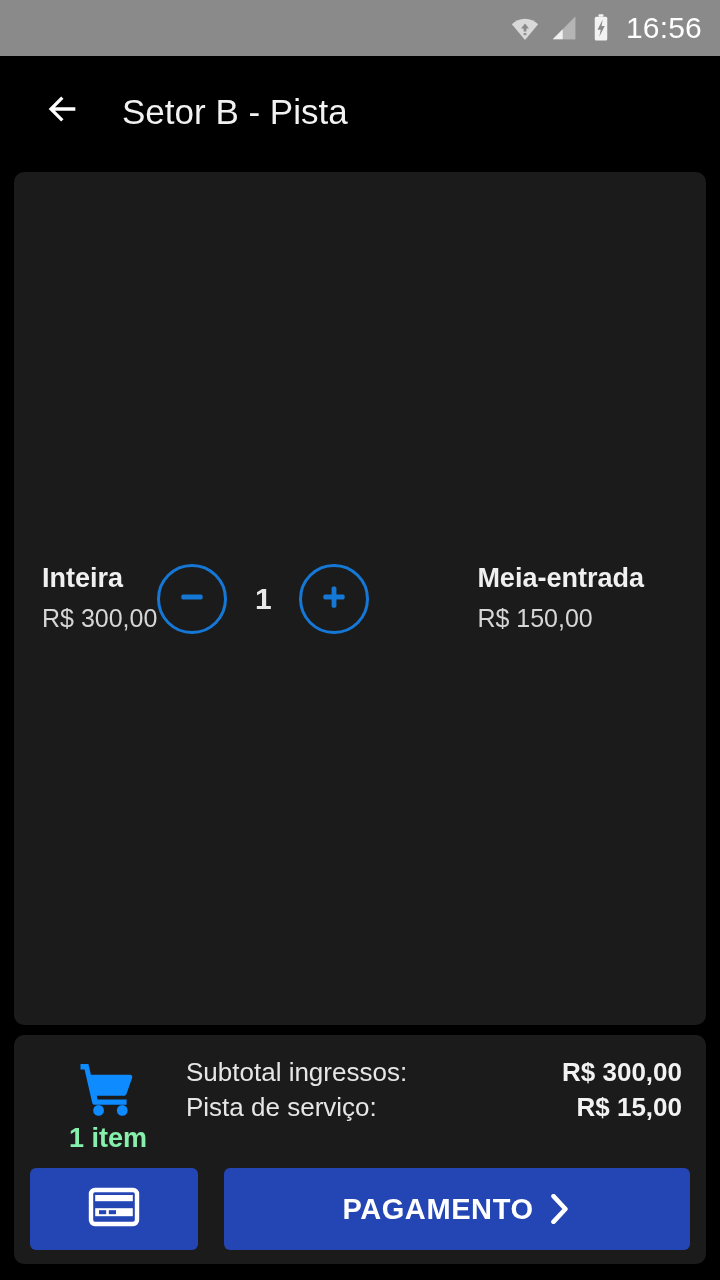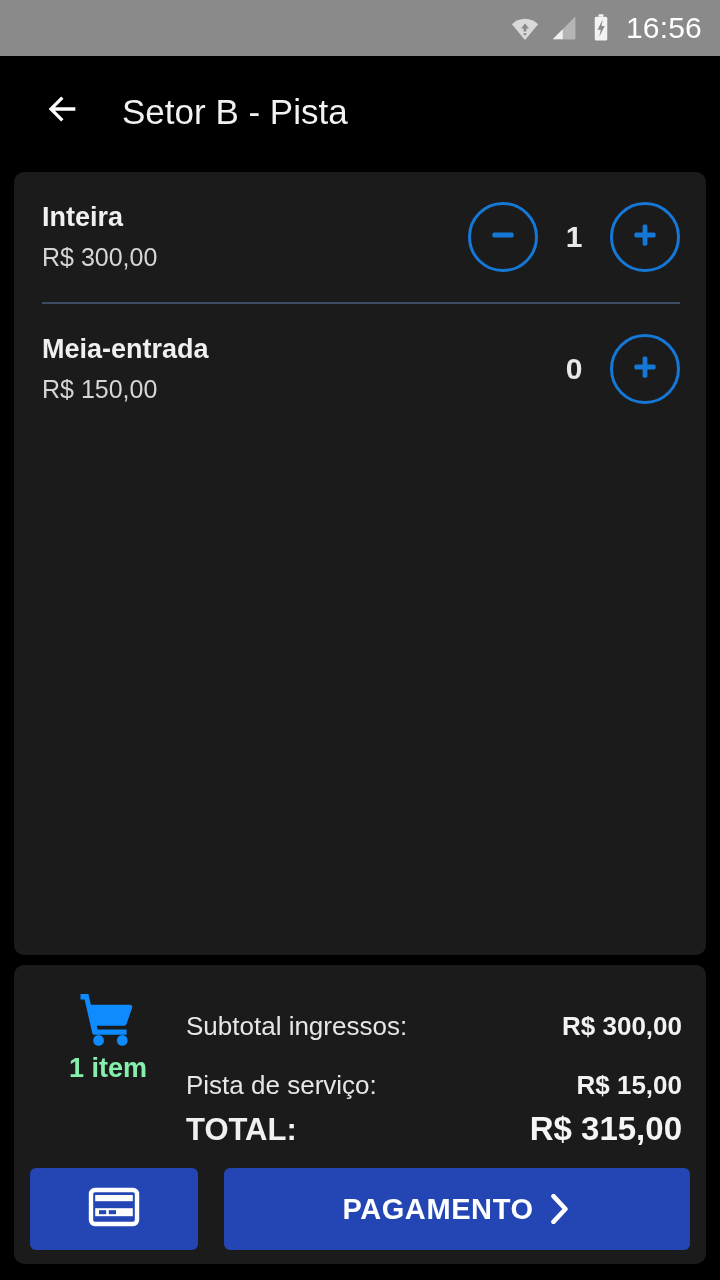--- a/index.html
+++ b/index.html
@@ -78,21 +78,20 @@
   }
 
   
   .ticket-card {
     margin: 6px 14px 0 14px;
     background: #1b1b1b;
     border-radius: 10px;
     flex: 1 1 auto;
     overflow: hidden;
     display: flex;
-    flex-direction: column;
   }
   .ticket-row {
     display: flex;
     align-items: center;
     padding: 0 26px 0 28px;
     min-height: 130px;
     box-sizing: border-box;
   }
   .ticket-info {
     flex: 1 1 auto;
@@ -180,21 +179,20 @@
   .totals {
     flex: 1 1 auto;
     padding-right: 8px;
     padding-top: 6px;
   }
   .total-line {
     display: flex;
     justify-content: space-between;
     align-items: baseline;
     line-height: 1.35;
-    margin-top: 24px;
   }
   .total-line .lbl {
     color: #e6e6e6;
     font-size: 26px;
     font-weight: 400;
     white-space: nowrap;
   }
   .total-line .val {
     color: #f2f2f2;
     font-size: 26px;
@@ -350,24 +348,20 @@
 
       <div class="totals">
         <div class="total-line">
           <span class="lbl">Subtotal ingressos:</span>
           <span class="val">R$ 300,00</span>
         </div>
         <div class="total-line">
           <span class="lbl">Pista de serviço:</span>
           <span class="val">R$ 15,00</span>
         </div>
-        <div class="total-line grand">
-          <span class="lbl">TOTAL:</span>
-          <span class="val">R$ 315,00</span>
-        </div>
       </div>
     </div>
 
     <div class="actions">
       <div class="btn btn-card">
         <span>
           <svg width="52" height="40" viewBox="0 0 26 20">
             <rect x="1.5" y="1.5" width="23" height="17" rx="2" fill="none" stroke="#ffffff" stroke-width="2.2"></rect>
             <rect x="3.6" y="4" width="18.8" height="3.1" fill="#ffffff"></rect>
             <rect x="3.6" y="10.6" width="18.8" height="4" fill="#ffffff"></rect>

